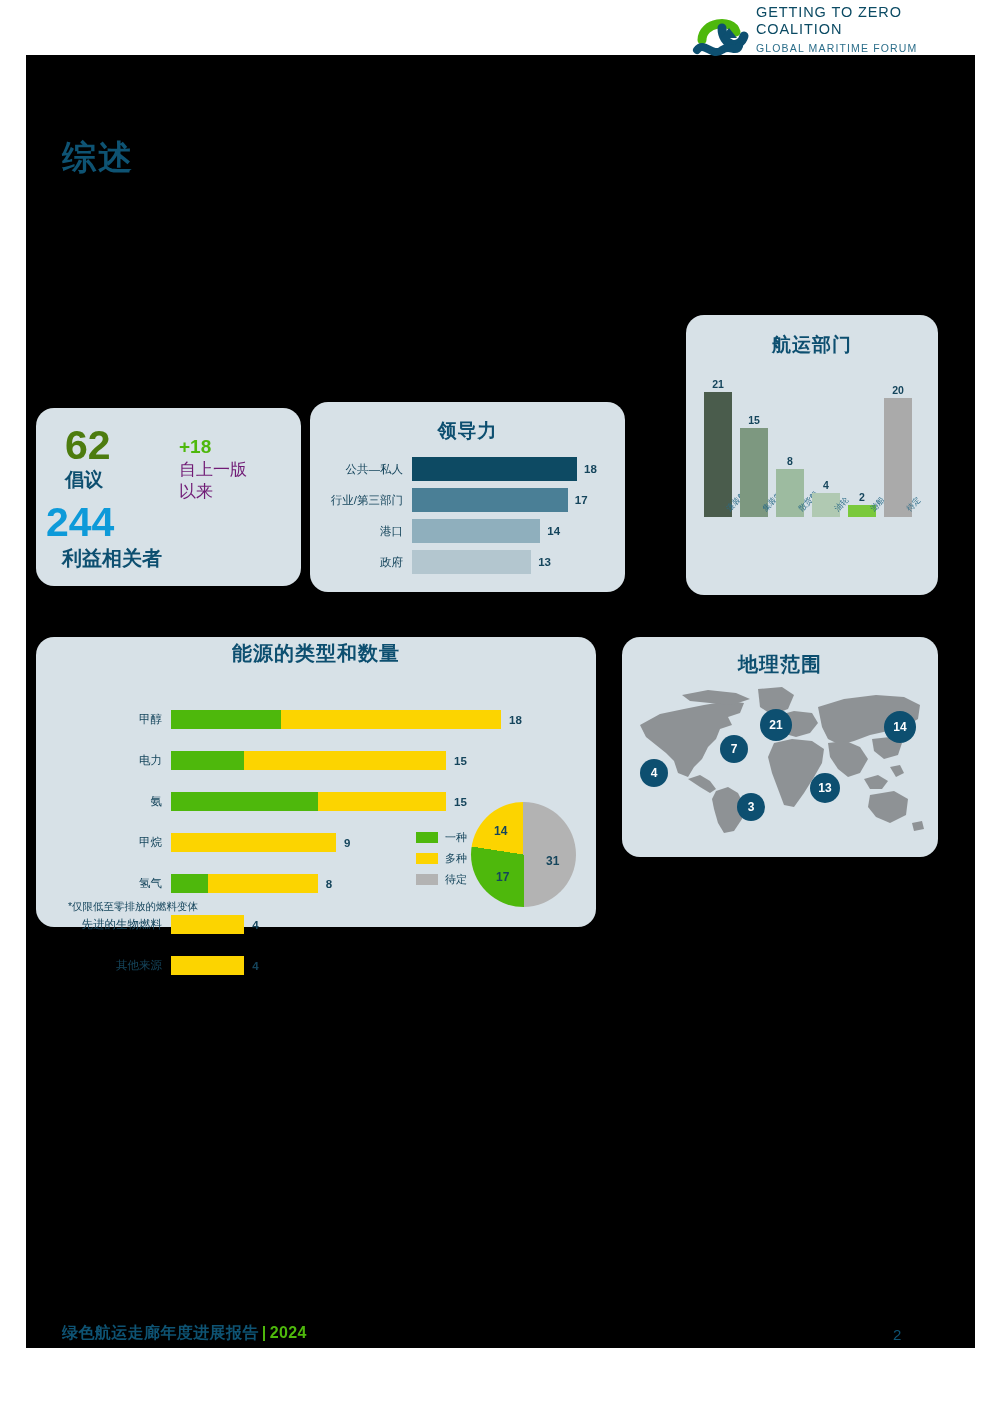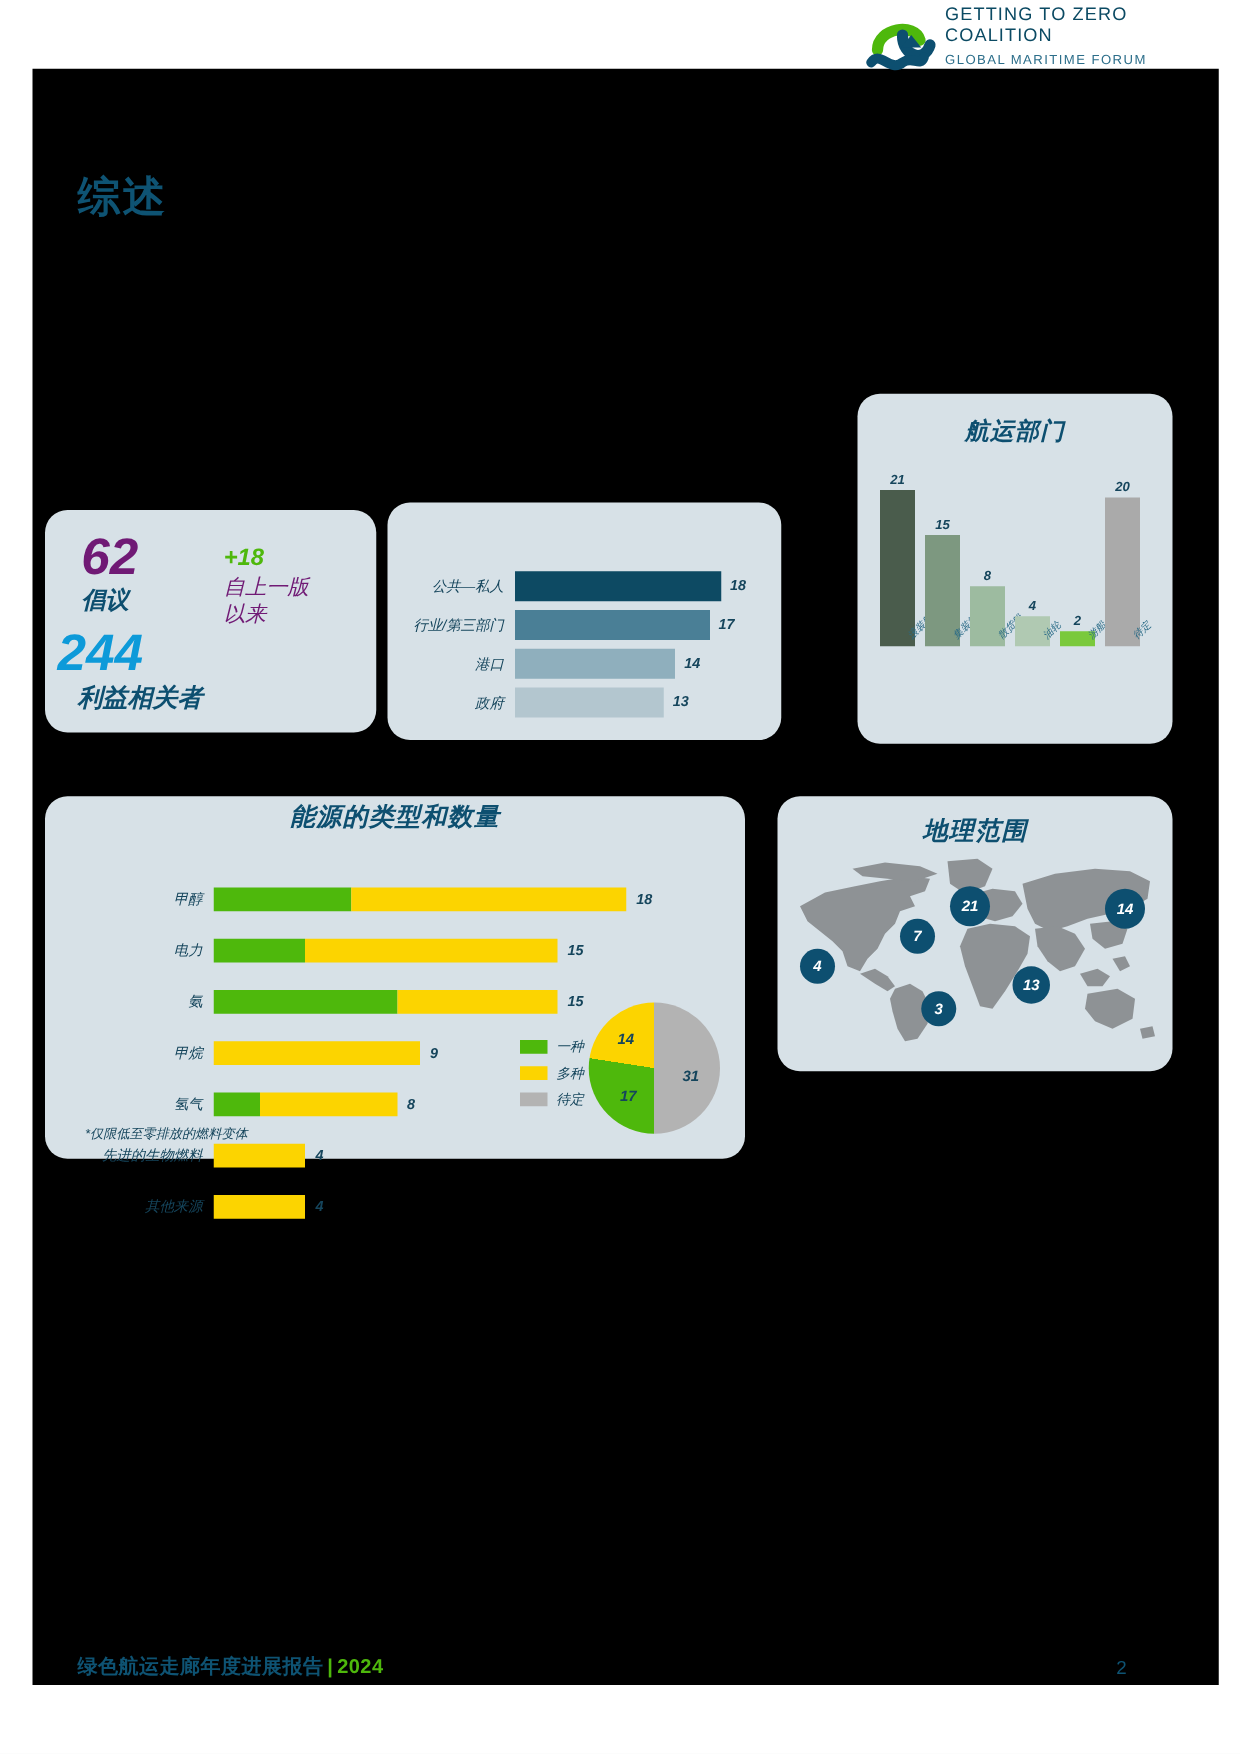--- a/index.html
+++ b/index.html
@@ -29,30 +29,30 @@
   }
 
   
   #page-title {
     position: absolute; left: 62px; top: 135px;
     color: #0e5373; font-size: 34px; font-weight: 700; letter-spacing: 2px;
   }
 
   
   .card {
-    position: absolute; background: #d7e1e7; border-radius: 18px; font-style: italic;
+    position: absolute; background: #d7e1e7; border-radius: 18px;
   }
   .card-title {
     text-align: center; color: #0d4f70; font-weight: 700; font-size: 19px;
     letter-spacing: 1px;
   }
 
   
   #card-kpi { left: 36px; top: 408px; width: 265px; height: 178px; }
-  #kpi-62 { position: absolute; left: 29px; top: 17px; color: #701a75; font-size: 41px; font-weight: 700; line-height: 40px;}
+  #kpi-62 { position: absolute; left: 29px; top: 17px; color: #4d7c0f; font-size: 41px; font-weight: 700; line-height: 40px;}
   #kpi-62-label { position: absolute; left: 29px; top: 59px; color: #0d4f70; font-size: 19px; font-weight: 700; }
   #kpi-plus { position: absolute; left: 143px; top: 28px; color: #4eb80c; font-size: 19px; font-weight: 700; }
   #kpi-since { position: absolute; left: 143px; top: 51px; color: #701a75; font-size: 17px; line-height: 22px; }
   #kpi-244 { position: absolute; left: 10px; top: 94px; color: #0d9ad9; font-size: 41px; font-weight: 700; line-height: 40px; }
   #kpi-244-label { position: absolute; left: 26px; top: 137px; color: #0d4f70; font-size: 20px; font-weight: 700; }
 
   
   #card-leadership { left: 310px; top: 402px; width: 315px; height: 190px; }
   #card-leadership .card-title { margin-top: 16px; font-size: 19px; }
   .lead-rows { position: absolute; left: 0; top: 55px; width: 100%; }
@@ -151,20 +151,21 @@
     <div id="kpi-plus">+18</div>
     <div id="kpi-since">
       <div>自上一版</div>
       <div>以来</div>
     </div>
     <div id="kpi-244">244</div>
     <div id="kpi-244-label">利益相关者</div>
   </div>
 
   <div class="card" id="card-leadership">
+    <div class="card-title">领导力</div>
     <div class="lead-rows" id="lead-rows">
         <div class="lead-row">
           <div class="lead-label">公共—私人</div>
           <div class="lead-bar" style="width: 165px; background: rgb(13, 74, 99);"></div>
           <div class="lead-val">18</div>
         </div>
         <div class="lead-row">
           <div class="lead-label">行业/第三部门</div>
           <div class="lead-bar" style="width: 155.833px; background: rgb(74, 127, 150);"></div>
           <div class="lead-val">17</div>

